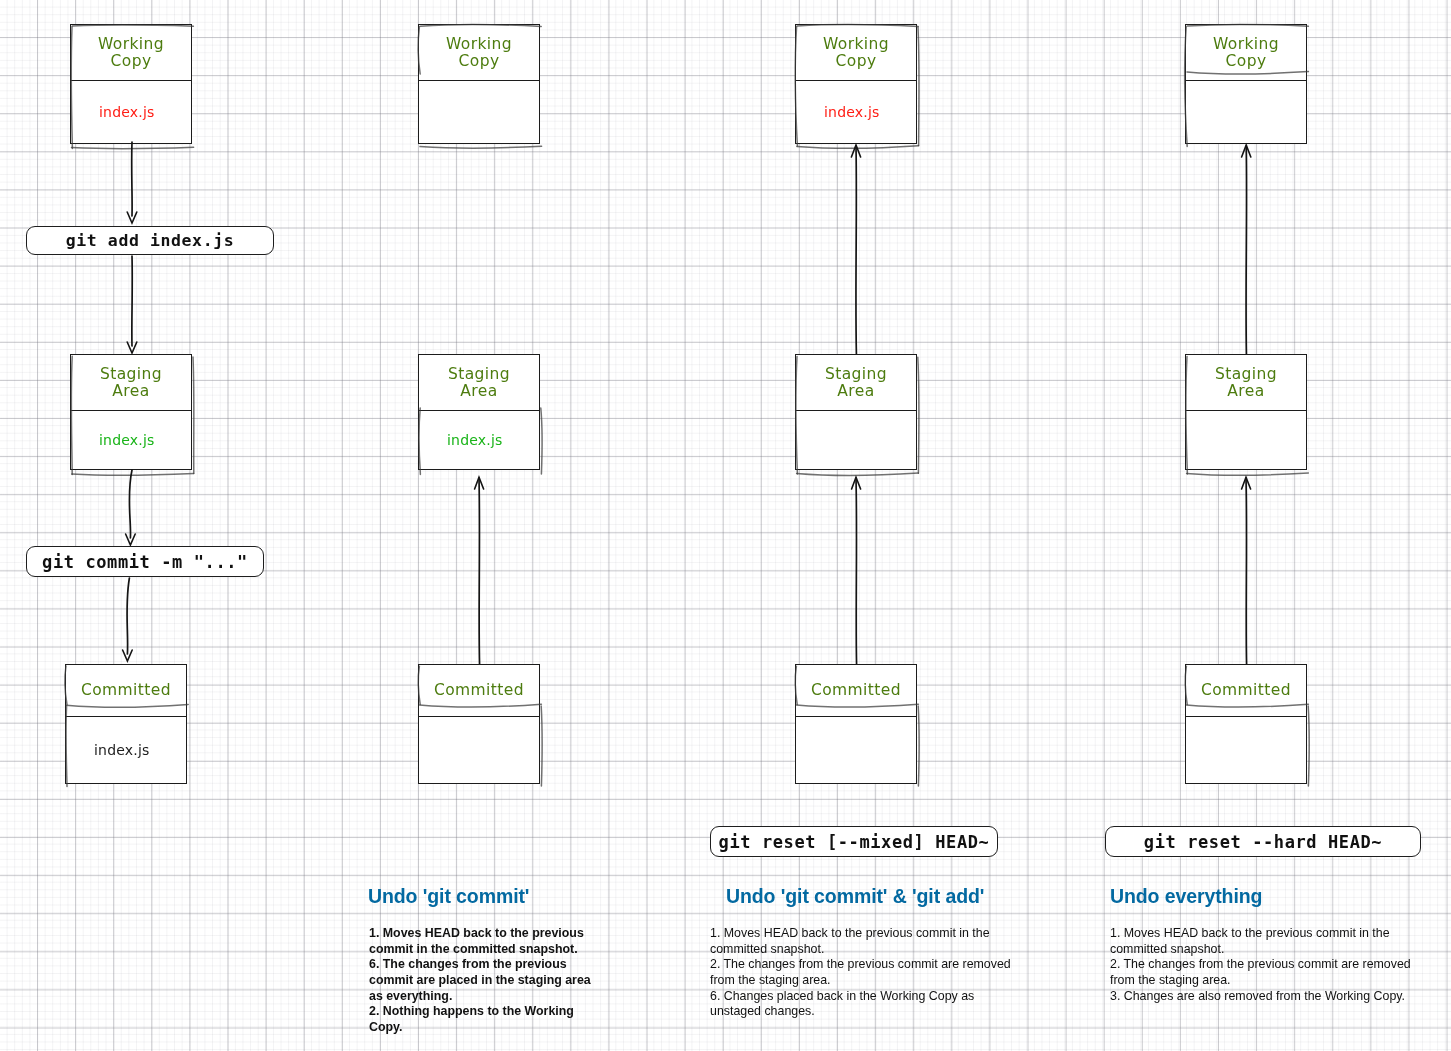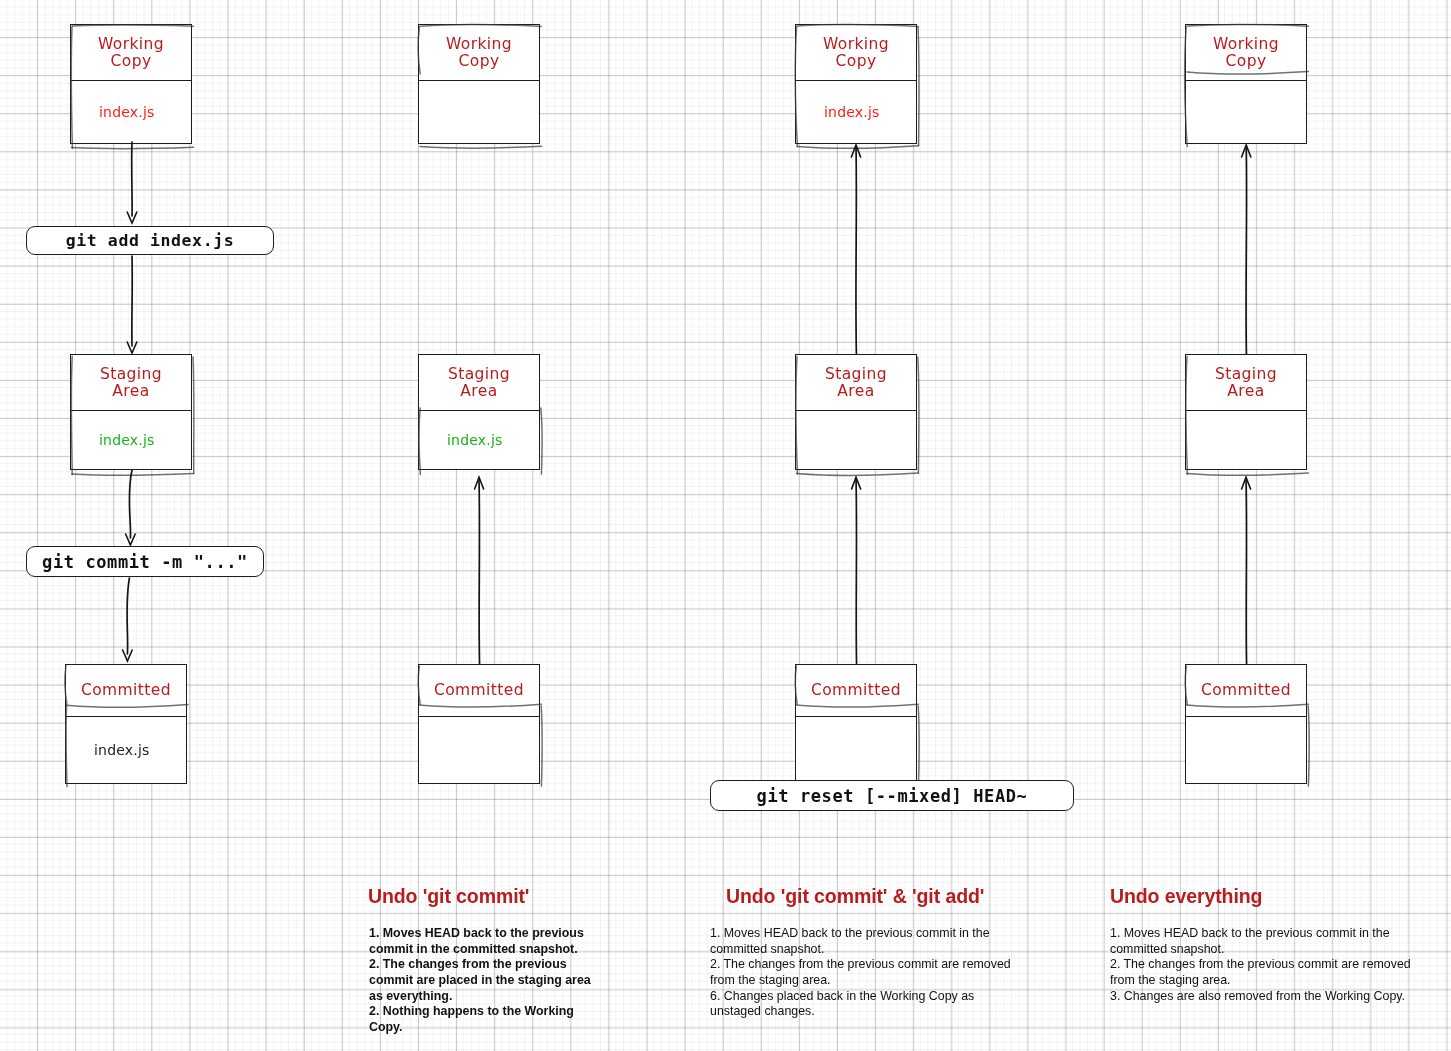--- a/index.html
+++ b/index.html
@@ -37,21 +37,21 @@
   .node .nhead {
     height: 56px;
     border-bottom: 1.6px solid #1c1c1c;
     display: flex;
     align-items: center;
     justify-content: center;
     text-align: center;
     line-height: 1.08;
     font-family: "DejaVu Sans", sans-serif;
     font-size: 15.5px;
-    color: #b91c1c;
+    color: #4d7c0f;
     letter-spacing: 0.4px;
     padding: 8px 2px;
   }
   .node .nbody {
     height: 62px;
     display: flex;
     align-items: center;
     justify-content: flex-start;
     font-family: "DejaVu Sans", sans-serif;
     font-size: 14px;
@@ -110,21 +110,21 @@
     stroke-linecap: round;
   }
   .arrow .head { fill: none; stroke: #141414; stroke-width: 1.6; }
 
   
   .sect-title {
     position: absolute;
     font-family: "Liberation Sans", sans-serif;
     font-weight: bold;
     font-size: 19.5px;
-    color: #b91c1c;
+    color: #0369a1;
     white-space: nowrap;
     letter-spacing: -0.1px;
   }
   .sect-notes {
     position: absolute;
     font-family: "Liberation Sans", sans-serif;
     font-size: 12.4px;
     line-height: 1.26;
     color: #111111;
   }
@@ -244,21 +244,21 @@
       <div class="nbody" style="height:66px;">
         <span class="fname dark"></span>
       </div>
     </div>
   </div>
 
   <div class="sect-title" style="left:368px; top:885px;">Undo 'git commit'</div>
   <div class="sect-notes" style="left:369px; top:926px; width:240px;font-weight:bold;">
     <div>1. Moves HEAD back to the previous</div>
     <div>commit in the committed snapshot.</div>
-    <div>2. The changes from the previous</div>
+    <div>6. The changes from the previous</div>
     <div>commit are placed in the staging area</div>
     <div>as everything.</div>
     <div>2. Nothing happens to the Working Copy.</div>
   </div>
 
   <div class="node" style="left:795px; top:24px;">
     <div class="nbox">
       <svg class="sk" viewBox="0 0 132 132">
         <path d="M5.6 6.4 C 3.2 45, 4.4 90, 6.4 126.0"></path>
         <path d="M6.2 6.0 C 44 3.6, 90 4.6, 127.2 6.4"></path>
@@ -303,21 +303,21 @@
         <path d="M5.4 45.0 C 44 48.2, 90 47.0, 127.4 44.2"></path>
         <path d="M127.2 46 C 129.0 78, 128.0 106, 127.4 126.0"></path>
       </svg>
       <div class="nhead" style="height:52px;">Committed</div>
       <div class="nbody" style="height:66px;">
         <span class="fname dark"></span>
       </div>
     </div>
   </div>
 
-  <div class="cmd wide" style="left:710px; top:780px; width:364px;">git reset [--mixed] HEAD~</div>
+  <div class="cmd wide" style="left:710px; top:826px; width:288px;">git reset [--mixed] HEAD~</div>
   <div class="sect-title" style="left:711px; top:885px;margin-left:15px;">Undo 'git commit' &amp; 'git add'</div>
   <div class="sect-notes" style="left:710px; top:926px; width:320px;">
     <div>1. Moves HEAD back to the previous commit in the</div>
     <div>committed snapshot.</div>
     <div>2. The changes from the previous commit are removed</div>
     <div>from the staging area.</div>
     <div>6. Changes placed back in the Working Copy as</div>
     <div>unstaged changes.</div>
   </div>
 
@@ -365,20 +365,21 @@
         <path d="M5.4 45.0 C 44 48.2, 90 47.0, 127.4 44.2"></path>
         <path d="M127.2 46 C 129.2 78, 128.0 106, 127.4 126.0"></path>
       </svg>
       <div class="nhead" style="height:52px;">Committed</div>
       <div class="nbody" style="height:66px;">
         <span class="fname dark"></span>
       </div>
     </div>
   </div>
 
+  <div class="cmd wide" style="left:1105px; top:826px; width:316px;">git reset --hard HEAD~</div>
   <div class="sect-title" style="left:1110px; top:885px;">Undo everything</div>
   <div class="sect-notes" style="left:1110px; top:926px; width:320px;">
     <div>1. Moves HEAD back to the previous commit in the</div>
     <div>committed snapshot.</div>
     <div>2. The changes from the previous commit are removed</div>
     <div>from the staging area.</div>
     <div>3. Changes are also removed from the Working Copy.</div>
   </div>
 
 </div>

